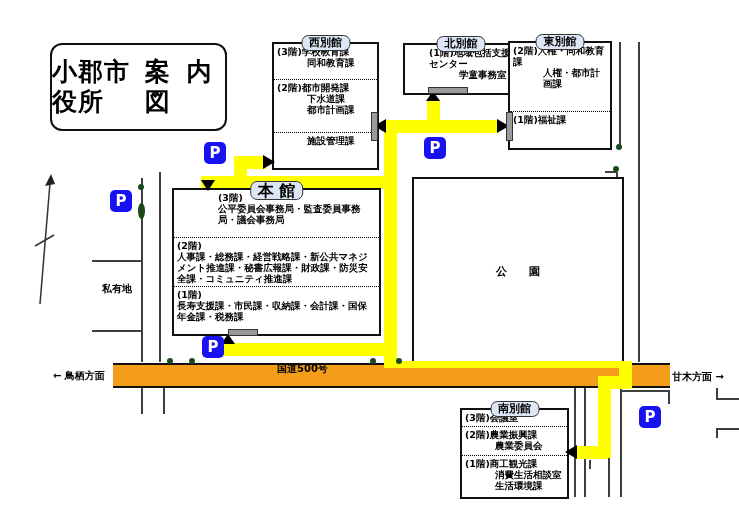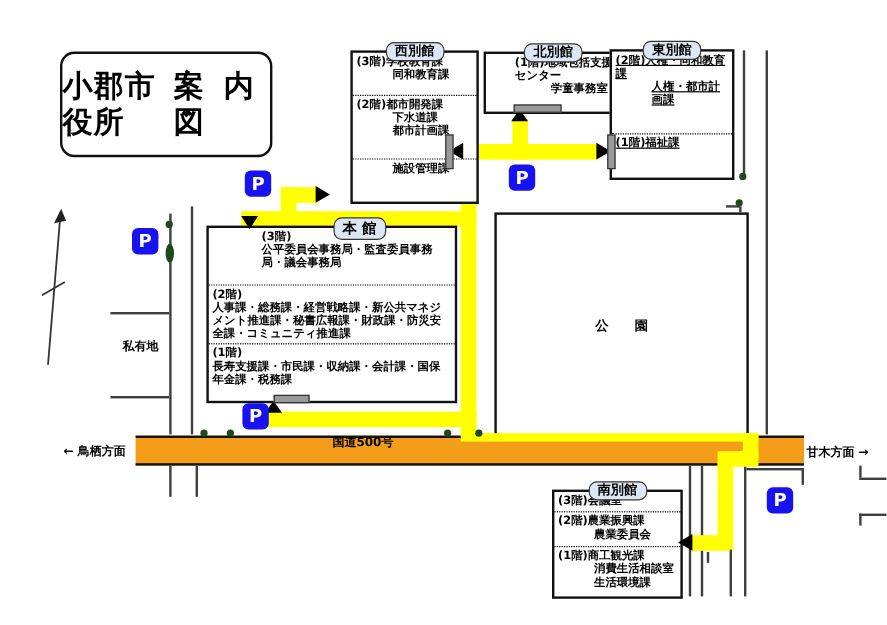--- a/index.html
+++ b/index.html
@@ -21,21 +21,21 @@
 
   
   .bld{position:absolute;background:#fff;border:2px solid #111;display:flex;flex-direction:column;z-index:5;}
   .tab{position:absolute;top:-9px;left:50%;transform:translateX(-50%);background:var(--tab-fill);
        border:1.5px solid #333;border-radius:7px;padding:0 7px;font-weight:bold;font-size:11px;
        line-height:14px;white-space:nowrap;z-index:7;}
   .floor{flex:1;padding:2px 3px 1px 3px;font-size:9.5px;font-weight:bold;line-height:11px;overflow:hidden;}
   .fl-sep{border-top:1.6px dotted #000;}
   .cont{padding-left:30px;}
   .bld-main .cont{padding-left:0;}
-  .bld-main .tab{font-size:12px;line-height:17px;margin-left:23px;}
+  .bld-main .tab{font-size:16px;line-height:17px;}
 
   .park{position:absolute;border:2px solid #111;background:#fff;z-index:2;display:flex;
         align-items:center;justify-content:center;font-weight:bold;font-size:11px;}
 
   
   .titlebox{position:absolute;left:50px;top:43px;width:173px;height:84px;border:2.5px solid #111;
             border-radius:12px;display:flex;align-items:center;justify-content:center;z-index:5;}
   .t1{font-size:25px;font-weight:bold;letter-spacing:1px;line-height:30px;}
   .t2{font-size:25px;font-weight:bold;letter-spacing:4px;line-height:30px;}
 
@@ -133,21 +133,21 @@
   <div class="pico" style="left:424px;top:137px;">P</div>
   <div class="pico" style="left:202px;top:336px;">P</div>
   <div class="pico" style="left:639px;top:406px;">P</div>
 
   <div class="park" style="left:412px;top:177px;width:208px;height:185px;">
     <span>公　　園</span>
   </div>
 
   <div class="small-label" style="left:102px;top:282px;">私有地</div>
 
-  <div class="bld" style="left:272px;top:42px;width:103px;height:124px;margin-left:20px;">
+  <div class="bld" style="left:272px;top:42px;width:103px;height:124px;">
     <div class="tab">西別館</div>
     <div class="fls" style="display:flex;flex-direction:column;flex:1;">
         <div class="floor" style="flex-grow: 2;">
           <div class="fl-line">(3階)学校教育課</div>
           <div class="fl-line cont">同和教育課</div>
         </div>
         <div class="floor fl-sep" style="flex-grow: 3;">
           <div class="fl-line">(2階)都市開発課</div>
           <div class="fl-line cont">下水道課</div>
           <div class="fl-line cont">都市計画課</div>
@@ -161,21 +161,21 @@
   <div class="bld" style="left:403px;top:43px;width:112px;height:48px;">
     <div class="tab">北別館</div>
     <div class="fls" style="display:flex;flex-direction:column;flex:1;">
         <div class="floor" style="flex-grow: 2; padding-left: 24px;">
           <div class="fl-line">(1階)地域包括支援センター</div>
           <div class="fl-line cont">学童事務室</div>
         </div>
       </div>
   </div>
 
-  <div class="bld" style="left:508px;top:41px;width:100px;height:105px;text-decoration:underline;">
+  <div class="bld" style="left:508px;top:41px;width:100px;height:105px;">
     <div class="tab">東別館</div>
     <div class="fls" style="display:flex;flex-direction:column;flex:1;">
         <div class="floor" style="flex-grow: 2;">
           <div class="fl-line">(2階)人権・同和教育課</div>
           <div class="fl-line cont">人権・都市計画課</div>
         </div>
         <div class="floor fl-sep" style="flex-grow: 1;">
           <div class="fl-line">(1階)福祉課</div>
         </div>
       </div>

